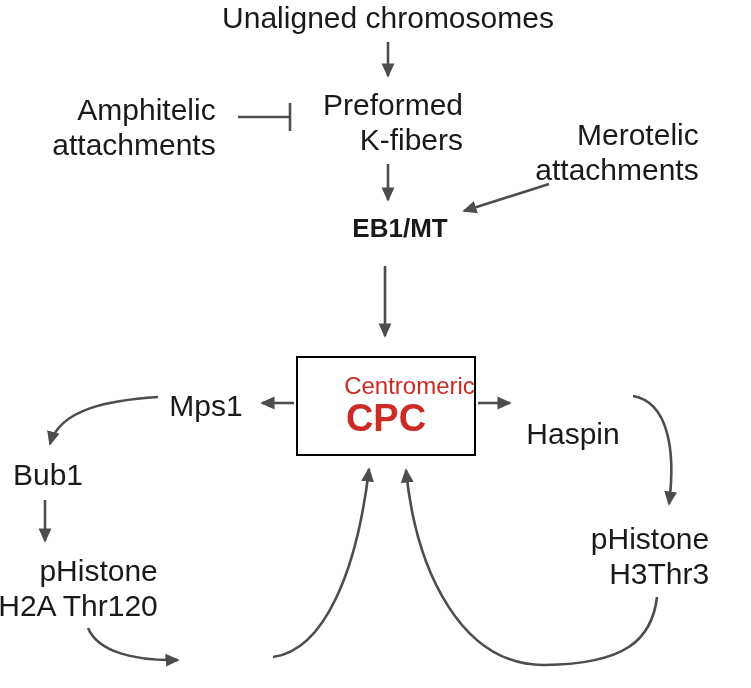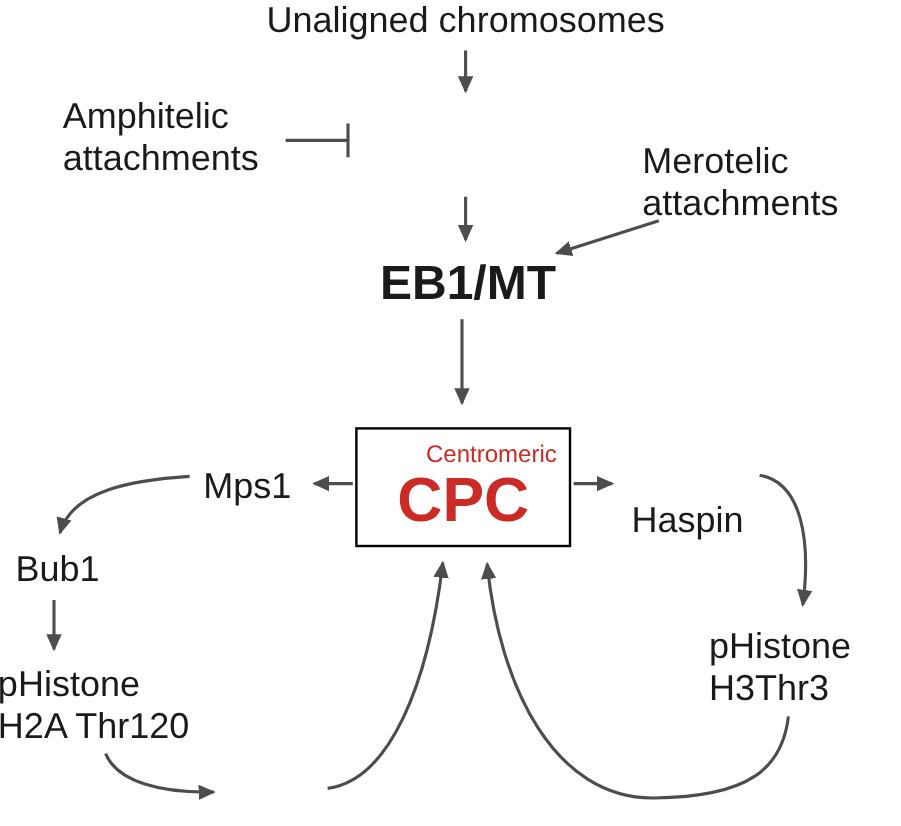--- a/index.html
+++ b/index.html
@@ -40,52 +40,53 @@
     stroke-width: 2.6;
   }
   #ah path {
     fill: var(--arrow);
     stroke: none;
   }
   .lbl {
     position: absolute;
     transform: translateX(-50%);
     white-space: pre-line;
-    text-align: left;
+    text-align: right;
     color: var(--text);
     font-size: 30px;
     line-height: 1.18;
   }
   .lbl.bold {
     font-weight: bold;
-    font-size: 40px;
+    font-size: 26px;
+    margin-left: 10px;
   }
   #cpc-box {
     position: absolute;
     left: 296px;
     top: 356px;
     width: 180px;
     height: 100px;
     border: 2px solid var(--box-border);
     background: var(--background);
     box-sizing: border-box;
     display: flex;
     flex-direction: column;
     align-items: center;
     justify-content: center;
   }
   .cpc-sub {
     color: var(--accent-red);
-    font-size: 20px;
+    font-size: 24px;
     line-height: 1.1;
     margin-left: 47px;
   }
   .cpc-main {
     color: var(--accent-red);
-    font-size: 52px;
+    font-size: 38px;
     font-weight: bold;
     line-height: 1.05;
   }
 </style>
 </head>
 <body>
 
 <div id="stage">
 
   <svg id="edges" viewBox="0 0 751 688" xmlns="http://www.w3.org/2000/svg">
@@ -117,23 +118,25 @@
 
     <path class="arrow" d="M273,657 C325,650 357,570 369,469"></path>
 
     <path class="arrow" d="M633,396 C668,402 676,450 669,504"></path>
 
     <path class="arrow" d="M657,597 C652,640 625,664 545,665 C462,666 416,572 406,470"></path>
   </svg>
 
   <div class="lbl" style="left:388px; top:0px;">Unaligned chromosomes</div>
 
-  <div class="lbl" style="left:134px; top:80px;">Amphitelic
+  <div class="lbl" style="left:134px; top:92px;">Amphitelic
 attachments</div>
 
+  <div class="lbl" style="left:393px; top:87px;">Preformed
+K-fibers</div>
 
   <div class="lbl" style="left:617px; top:117px;">Merotelic
 attachments</div>
 
   <div class="lbl bold" style="left:390px; top:213px;">EB1/MT</div>
 
   <div id="cpc-box">
     <div class="cpc-sub">Centromeric</div>
     <div class="cpc-main">CPC</div>
   </div>

